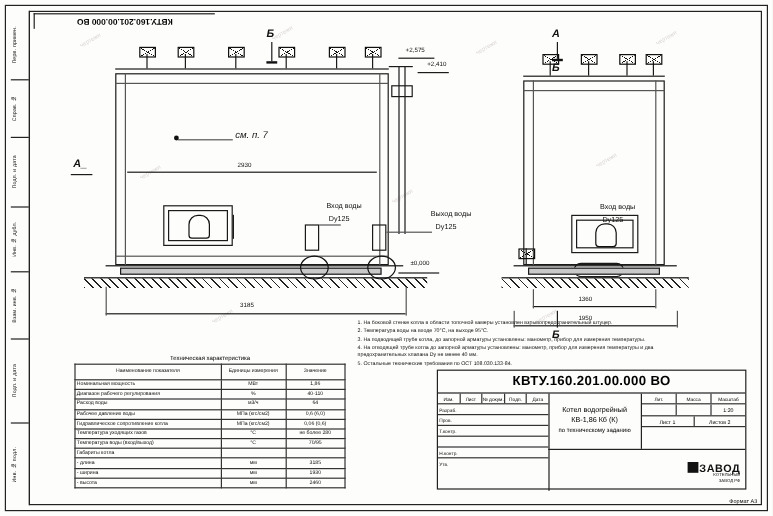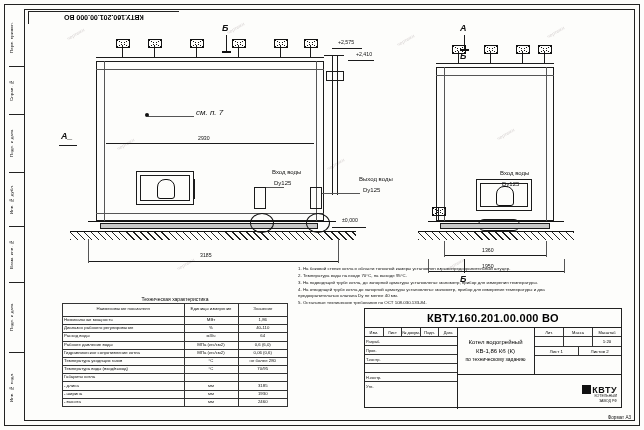--- a/index.html
+++ b/index.html
@@ -355,21 +355,21 @@
             <div></div>
             <div></div>
             <div>1:20</div>
           </div>
           <div class="rrow" style="height:8px;">
             <div>Лист 1</div>
             <div>Листов 2</div>
           </div>
         </div>
         <div class="bottom">
-          <div class="logo"><span class="sq"></span><span>КВТУ</span></div>
+          <div class="logo"><span class="sq"></span><span>ЗАВОД</span></div>
           <div class="logosub">
             <div>КОТЕЛЬНЫЙ</div>
             <div>ЗАВОД РФ</div>
           </div>
         </div>
       </div>
     </div>
 
     <div class="lbl" style="right:2px;bottom:-1px;font-size:4.6px;">Формат А3</div>
   </div>

